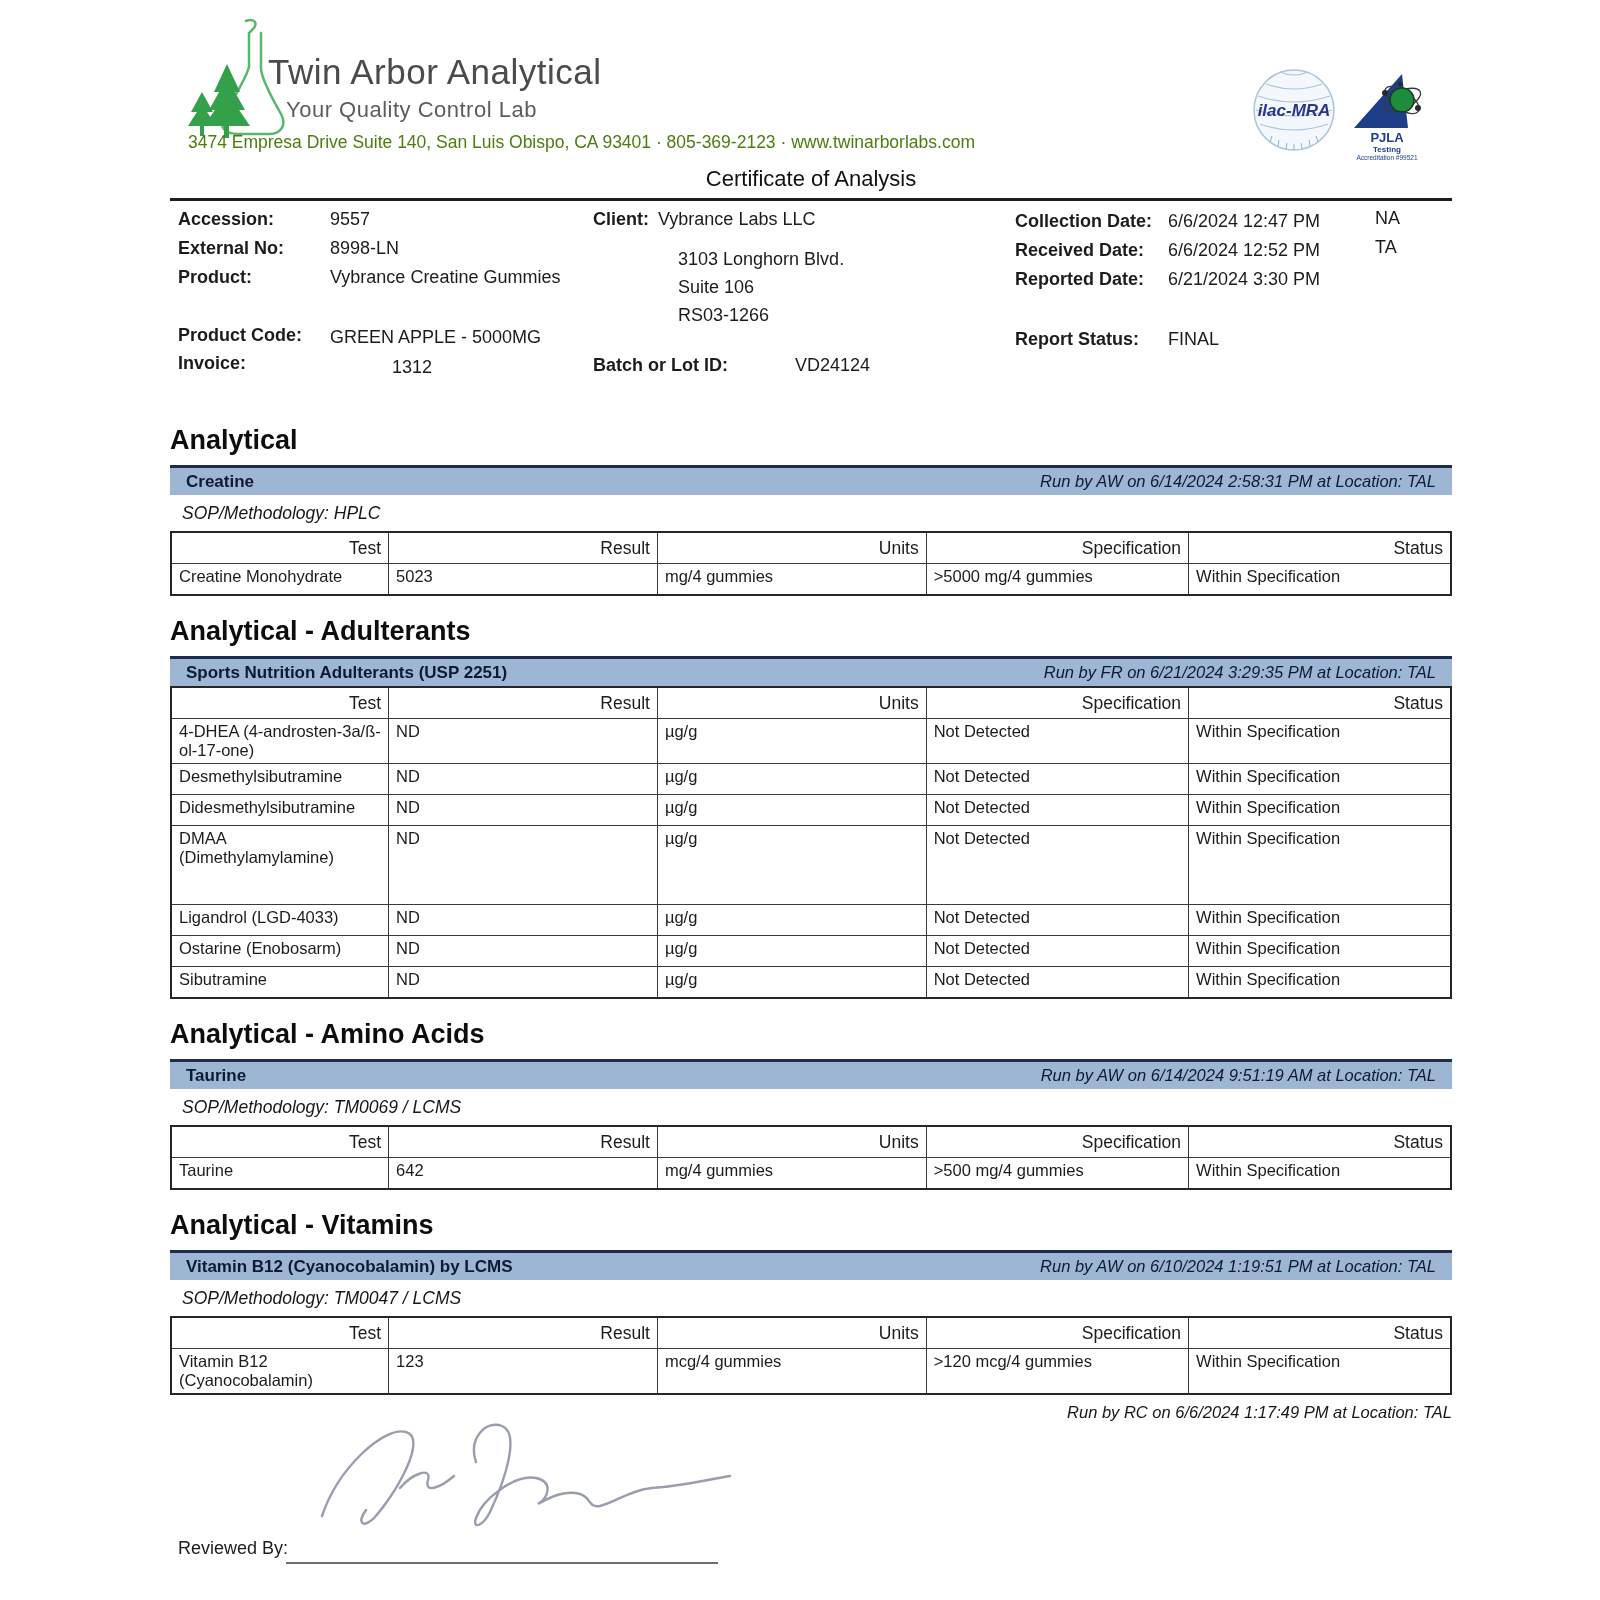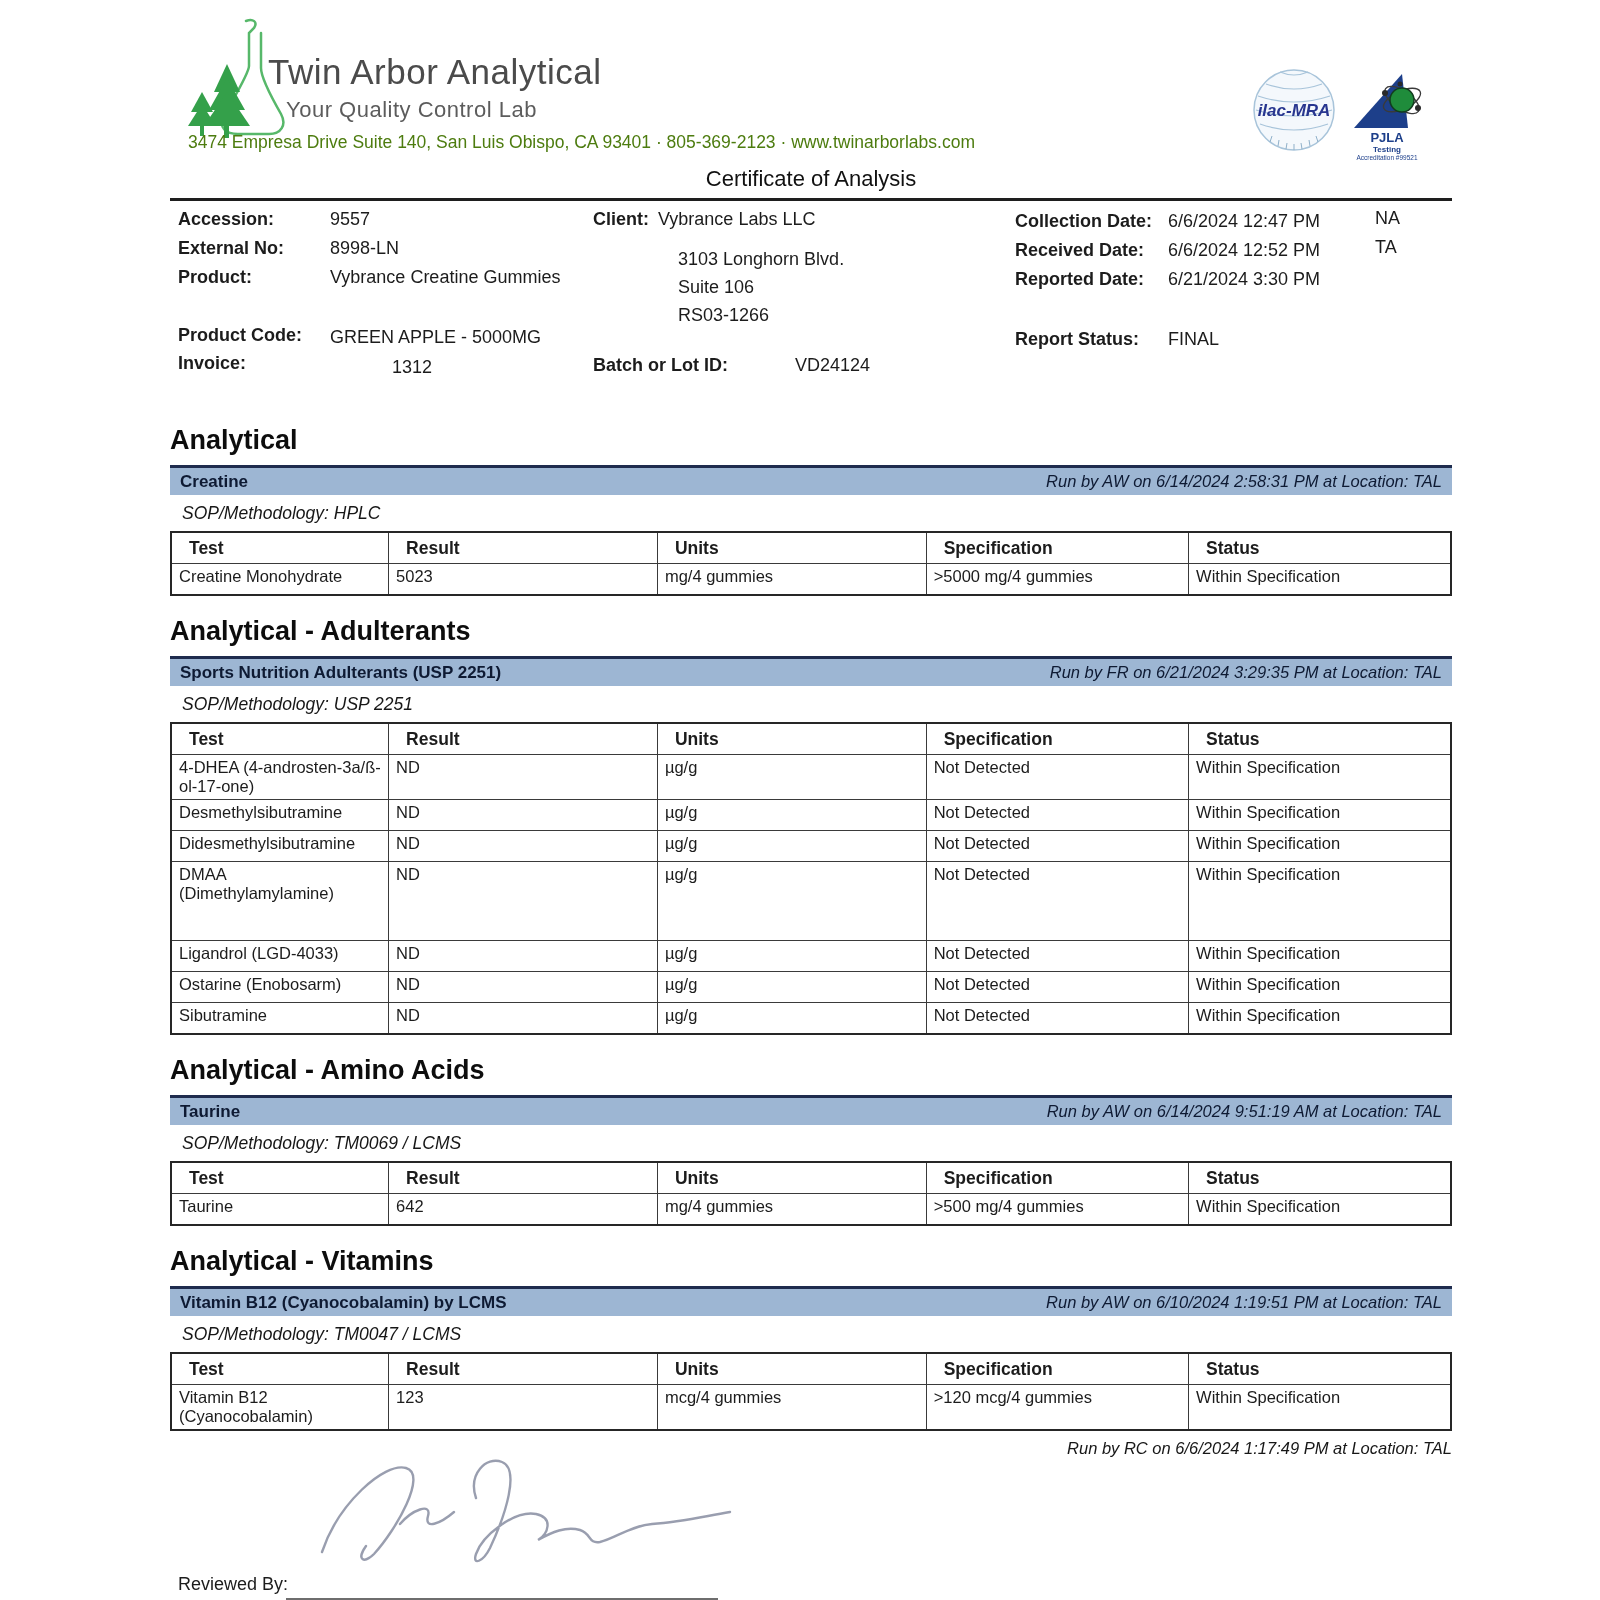--- a/index.html
+++ b/index.html
@@ -18,27 +18,27 @@
   .doc-title { margin-top:166px; text-align:center; font-size:22px; color:#111; }
   .title-rule { border-bottom:3px solid #1e1e1e; margin-top:6px; }
   
   .info { position:relative; height:204px; font-size:18px; }
   .info span { position:absolute; white-space:nowrap; }
   .lbl { font-weight:bold; }
   
   .section-heading { font-size:27px; font-weight:bold; color:#0d0d0d; margin:20px 0 9px 0; }
   .banner {
     background:#9db6d3; border-top:3px solid #1f2c4e; height:27px;
-    display:flex; align-items:center; justify-content:space-between; padding:0 10px;
+    display:flex; align-items:center; justify-content:space-between; padding:0 16px;
   }
   .bn-title { font-weight:bold; font-size:17px; color:#0e1a33; }
   .bn-run { font-style:italic; font-size:16.5px; color:#0e1a33; }
   .sop { font-style:italic; font-size:17.5px; margin:8px 0 7px 12px; color:#171717; }
   table { width:100%; border-collapse:collapse; border:2.5px solid #262626; table-layout:fixed; }
-  th { font-size:17.5px; font-weight:bold; text-align:left; padding:3px 17px; border:1.5px solid #3a3a3a; height:24px; }
+  th { font-size:17.5px; font-weight:normal; text-align:right; padding:3px 7px; border:1.5px solid #3a3a3a; height:24px; }
   td { font-size:16.5px; padding:3px 7px; border:1.5px solid #3a3a3a; vertical-align:top; height:24px; }
   tr.tall td { height:72px; }
   .run-footer { text-align:right; font-style:italic; font-size:16.5px; margin-top:8px; color:#171717; }
   
   .sig-area { position:relative; height:152px; margin-top:6px; }
   .sig-image { position:absolute; left:130px; top:-12px; }
   .reviewed-label { position:absolute; left:8px; top:110px; font-size:18px; }
   .sig-line { position:absolute; left:116px; top:134px; width:432px; border-bottom:2px solid #6e6e6e; }
 </style>
 </head>
@@ -166,21 +166,20 @@
         <td>Within Specification</td>
       </tr>
     </tbody>
       </table>
 
     <div class="section-heading">Analytical - Adulterants</div>
     <div class="banner">
       <span class="bn-title">Sports Nutrition Adulterants (USP 2251)</span>
       <span class="bn-run">Run by FR on 6/21/2024 3:29:35 PM at Location: TAL</span>
     </div>
-    <div class="sop">SOP/Methodology: USP 2251</div>
     <table>
       <colgroup>
           <col style="width:17%">
           <col style="width:21%">
           <col style="width:21%">
           <col style="width:20.5%">
           <col style="width:20.5%">
         </colgroup>
       <tbody>
           <tr>

